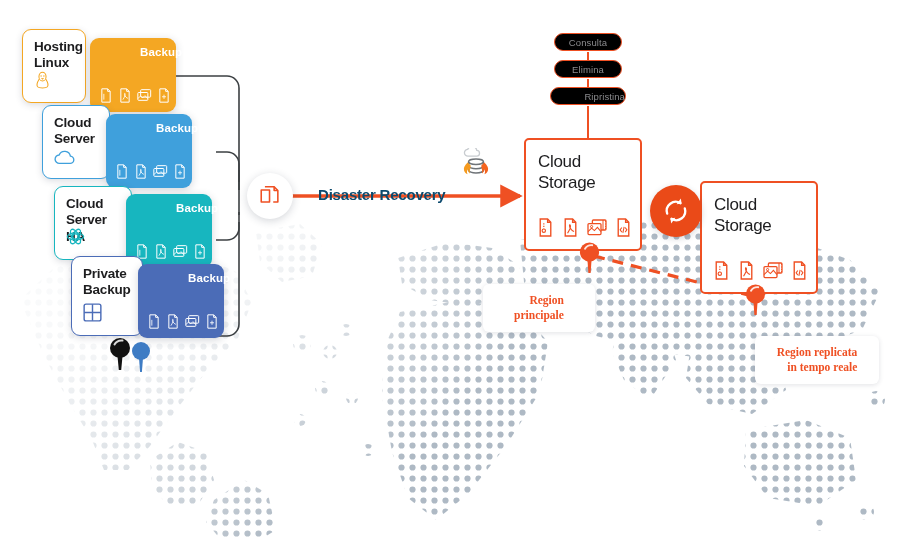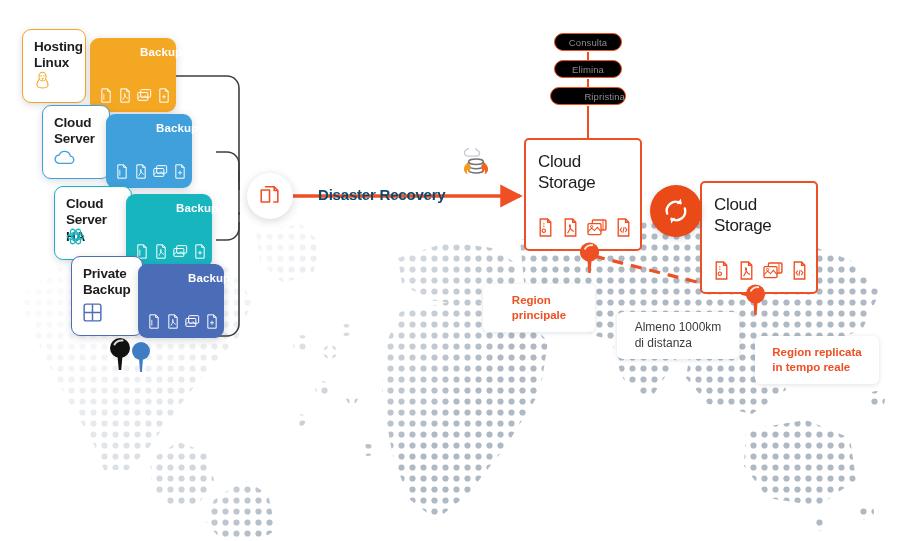--- a/index.html
+++ b/index.html
@@ -61,22 +61,22 @@
   .cs-title{
     font-size:17px;font-weight:400;color:#1d1d1f;line-height:1.26;
     letter-spacing:-.3px;white-space:pre-line;
   }
   .cs-icons{position:absolute;left:11px;bottom:12px;display:flex;gap:8px;}
 
   
   .lbl{
     position:absolute;background:#fff;border-radius:6px;box-sizing:border-box;
     box-shadow:0 1px 5px rgba(40,50,70,.14);
-    display:flex;align-items:center;justify-content:center;text-align:left;
-    line-height:1.32;white-space:pre-line;
+    display:flex;align-items:center;justify-content:center;text-align:right;
+    line-height:1.32;white-space:pre-line;font-family:Liberation Serif, serif;
   }
   .lbl-or{color:#EF5023;font-size:11.5px;font-weight:600;}
   .lbl-gy{color:#3c3c3e;font-size:12px;font-weight:400;}
 
   
   #dr-text{
     position:absolute;left:318px;top:158px;color:#0c4a6e;
     font-size:15px;font-weight:700;letter-spacing:-.2px;z-index:7;margin-top:28px;
   }
 
@@ -449,22 +449,18 @@
   <svg class="lyr" style="left:744px;top:284px;z-index:13;" width="23" height="32" viewBox="0 0 23 32">
     <circle cx="11.5" cy="10" r="9.6" fill="#EF5023"></circle>
     <path d="M9.4,17.4 L10.4,31 L12.6,31 L13.6,17.4 Z" fill="#EF5023"></path>
     <path d="M7,6.8 a7.6,7.6 0 0 1 7.2,-3.6" stroke="#fff" stroke-width="1.9" fill="none" stroke-linecap="round" opacity=".85"></path>
   </svg>
 
   <div class="lbl lbl-or" style="left:483px;top:284px;width:112px;height:48px;z-index:14;">
     <span>Region
 principale</span>
   </div>
-  <div class="lbl lbl-gy" style="left:617px;top:312px;width:122px;height:47px;z-index:14;">
-    <span>Almeno 1000km
-di distanza</span>
-  </div>
   <div class="lbl lbl-or" style="left:755px;top:336px;width:124px;height:48px;z-index:14;">
     <span>Region replicata
 in tempo reale</span>
   </div>
 
 </div>
 
 </body></html>

